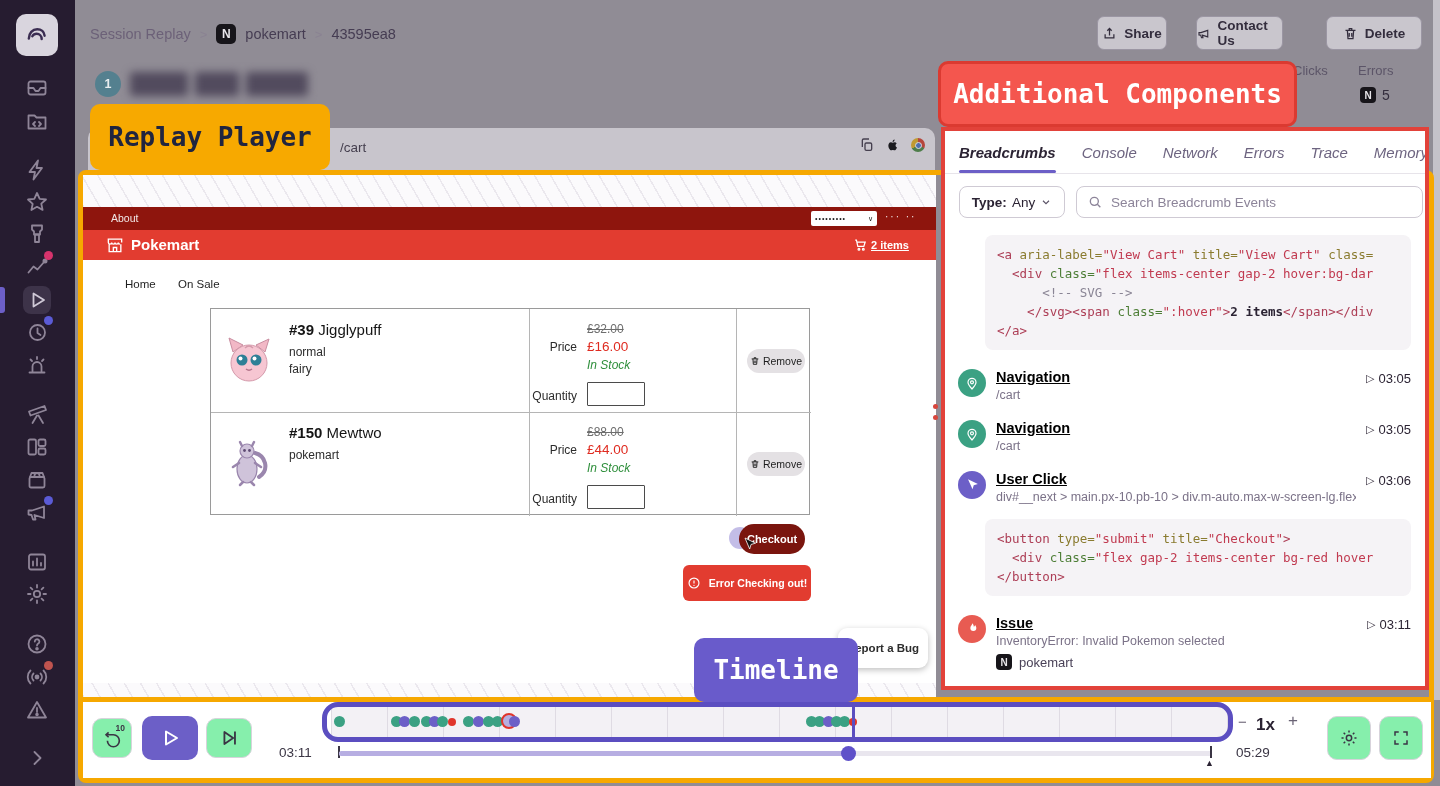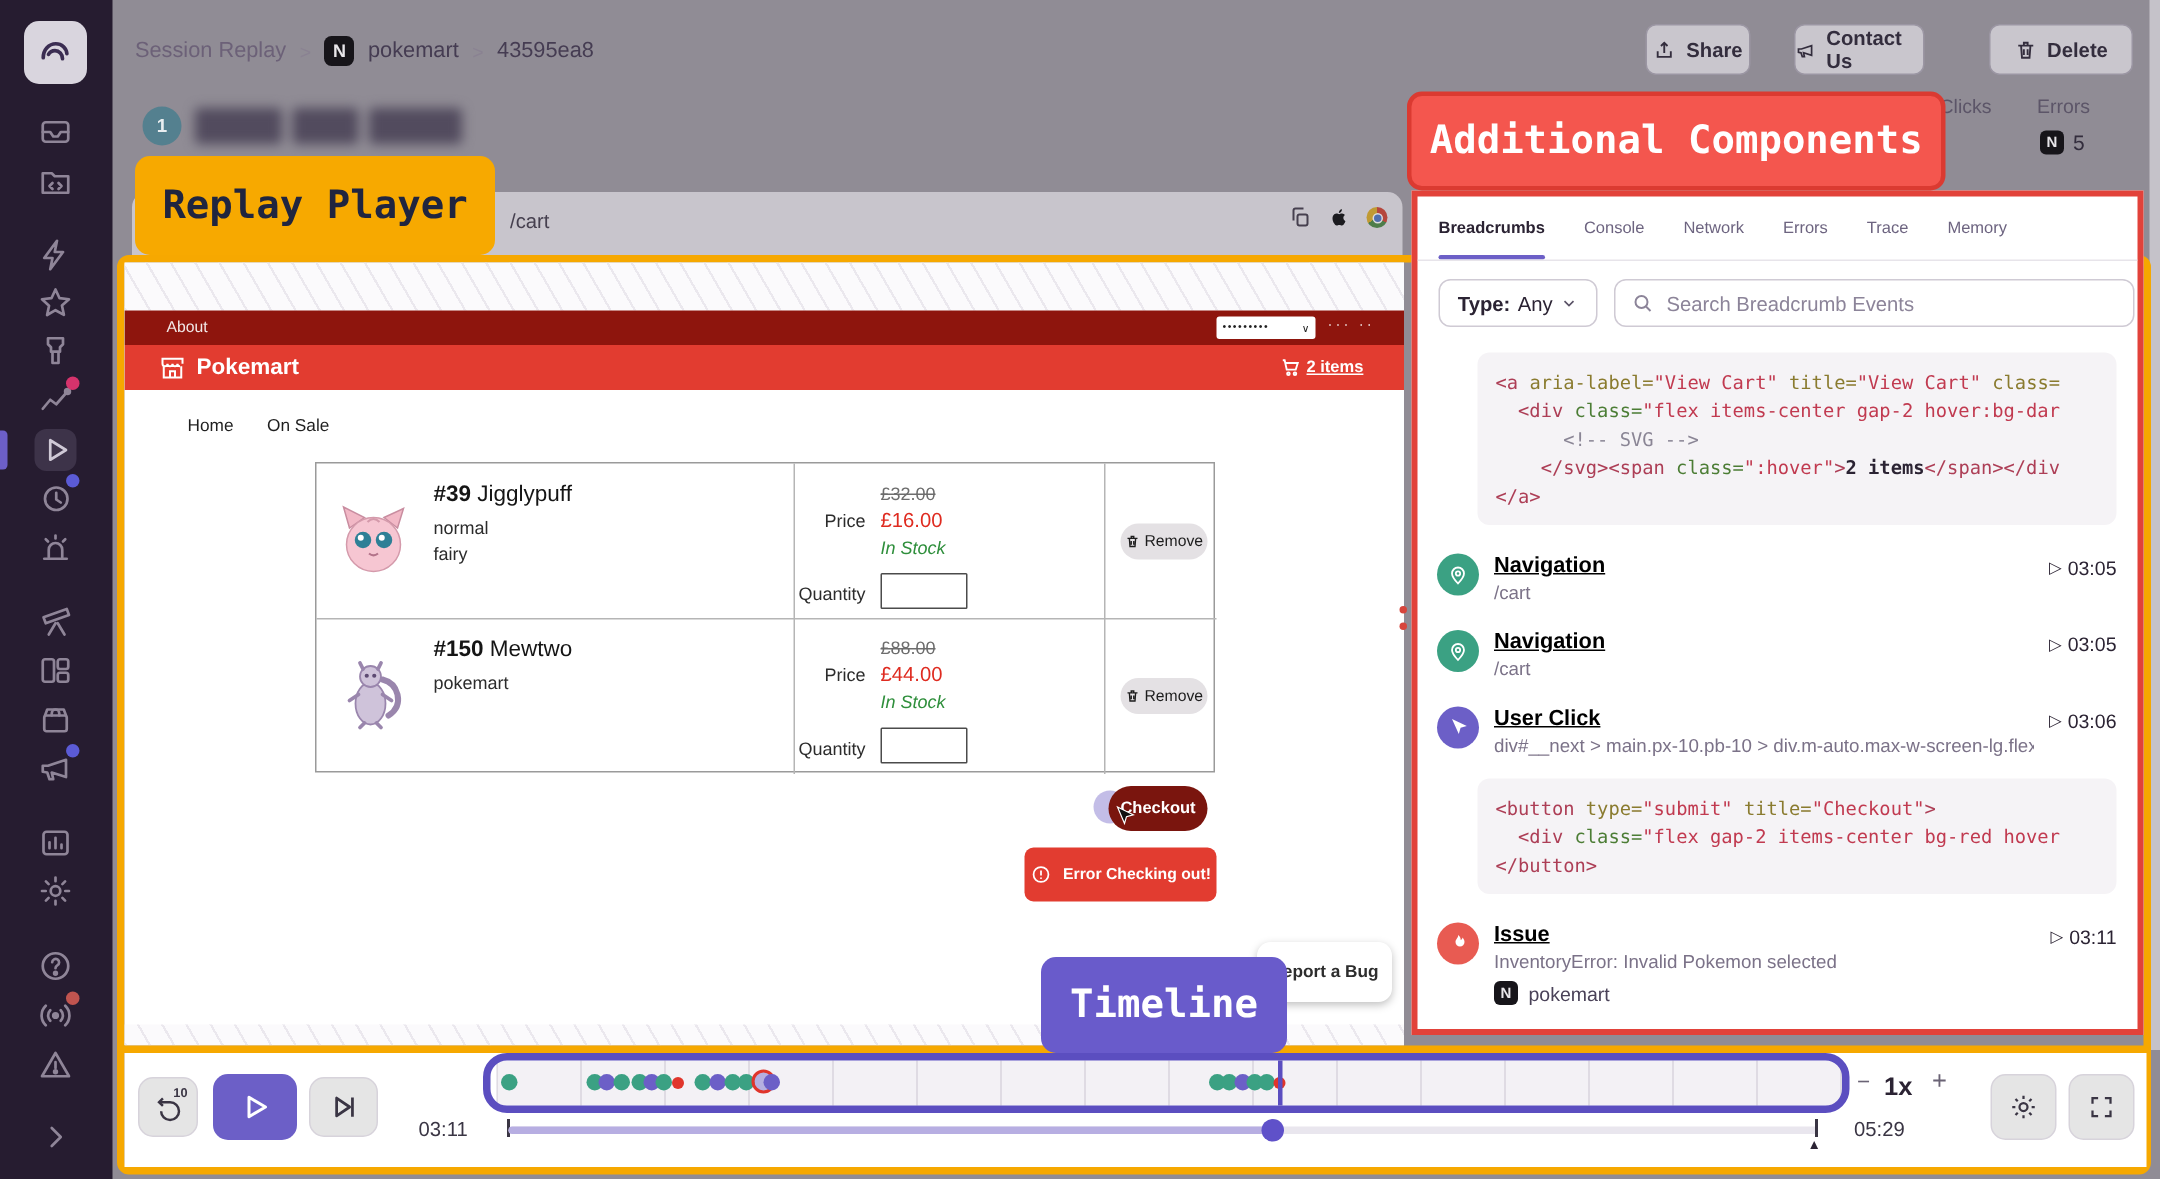--- a/index.html
+++ b/index.html
@@ -77,21 +77,21 @@
 
   .checkout-btn{position:absolute;left:656px;top:349px;width:66px;height:30px;background:#7a150e;border-radius:15px;color:#fff;font-size:11px;font-weight:bold;display:flex;align-items:center;justify-content:center;}
   .click-halo{position:absolute;left:646px;top:352px;width:22px;height:22px;border-radius:50%;background:rgba(155,145,215,0.6);}
   .mouse-cursor{position:absolute;left:658px;top:361px;width:16px;height:16px;z-index:6;}
   .error-toast{position:absolute;left:600px;top:390px;width:128px;height:36px;background:#e23c30;border-radius:6px;color:#fff;display:flex;align-items:center;justify-content:center;gap:8px;font-size:10.5px;font-weight:bold;}
   .error-toast svg{width:14px;height:14px;}
   .report-bug{position:absolute;left:755px;top:453px;width:90px;height:40px;background:#fff;border-radius:9px;box-shadow:0 2px 6px rgba(0,0,0,0.25);font-size:11.5px;font-weight:bold;color:#2d2d2d;display:flex;align-items:center;justify-content:center;}
 
   
   .bottom-bar{position:absolute;left:83px;top:702px;width:1348px;height:76px;background:#ffffff;z-index:4;}
-  .ctl-btn{position:absolute;background:#e5e5e5;border:1.5px solid #d7d3db;border-radius:10px;display:flex;align-items:center;justify-content:center;color:#3a3544;z-index:5;}
+  .ctl-btn{position:absolute;background:#86efac;border:1.5px solid #d7d3db;border-radius:10px;display:flex;align-items:center;justify-content:center;color:#3a3544;z-index:5;}
   .play-btn{position:absolute;left:142px;top:716px;width:56px;height:44px;background:#6C5FC7;border-radius:10px;display:flex;align-items:center;justify-content:center;z-index:5;}
   .time-text{position:absolute;font-size:13.5px;color:#3a3544;z-index:5;}
   .speed-ctl{position:absolute;top:713px;font-size:15px;color:#6a6375;z-index:5;}
   .speed-val{position:absolute;left:1256px;top:715px;font-size:17px;font-weight:bold;color:#2b2333;z-index:5;}
 
   .tl-strip{position:absolute;left:331px;top:707px;width:897px;height:30px;background:#f3f1f5;background-image:repeating-linear-gradient(to right,#dfdbe3 0 1px,transparent 1px 56px);z-index:5;}
   .dot{position:absolute;top:9px;width:11px;height:11px;border-radius:50%;}
   .dot.green{background:#3BA183;}
   .dot.purple{background:#6C5FC7;}
   .dot.red{top:11px;width:8px;height:8px;background:#e0352b;}
@@ -101,21 +101,21 @@
 
   .slider-track{position:absolute;left:339px;top:751px;width:873px;height:5px;background:#e9e6ee;border-radius:3px;z-index:5;}
   .slider-fill{position:absolute;left:0;top:0;height:5px;background:#b7aee2;border-radius:3px;}
   .slider-handle{position:absolute;top:-5px;width:15px;height:15px;border-radius:50%;background:#5F51C9;}
   .slider-tick{position:absolute;top:746px;width:2px;height:12px;background:#3a3544;z-index:5;}
   .slider-arrow{position:absolute;left:1205px;top:758px;font-size:9px;color:#2b2333;z-index:5;}
 
   
   .panel{position:absolute;left:941px;top:127px;width:488px;height:563px;background:#fff;border:4px solid #e2423a;z-index:6;overflow:hidden;}
   .tabs{position:absolute;left:0;top:0;width:100%;height:43px;display:flex;align-items:center;gap:26px;padding-left:14px;border-bottom:1px solid #e7e4ea;white-space:nowrap;overflow:hidden;}
-  .tab{font-size:11px;color:#6d6480;position:relative;height:100%;display:flex;align-items:center;flex:0 0 auto;}
+  .tab{font-size:15px;color:#6d6480;position:relative;height:100%;display:flex;align-items:center;flex:0 0 auto;font-style:italic;}
   .tab.active{color:#2b2333;font-weight:bold;}
   .tab.active::after{content:"";position:absolute;left:0;bottom:0;width:100%;height:3px;background:#6C5FC7;border-radius:2px;}
   .filter-row{position:absolute;left:14px;top:55px;display:flex;gap:11px;}
   .type-btn{width:106px;height:32px;border:1.5px solid #cfcad4;border-radius:8px;display:flex;align-items:center;justify-content:center;gap:5px;font-size:13.5px;color:#2b2333;background:#fff;}
   .type-btn b{font-weight:bold;}
   .search-box{width:347px;height:32px;border:1.5px solid #cfcad4;border-radius:8px;display:flex;align-items:center;gap:8px;padding:0 10px;background:#fff;}
   .search-box input{border:none;outline:none;font-size:13.5px;color:#2b2333;width:100%;font-family:"Liberation Sans",sans-serif;background:transparent;}
   .search-box input::placeholder{color:#8c8499;}
   .event-list{position:absolute;left:0;top:98px;width:100%;height:461px;overflow:hidden;}
 

